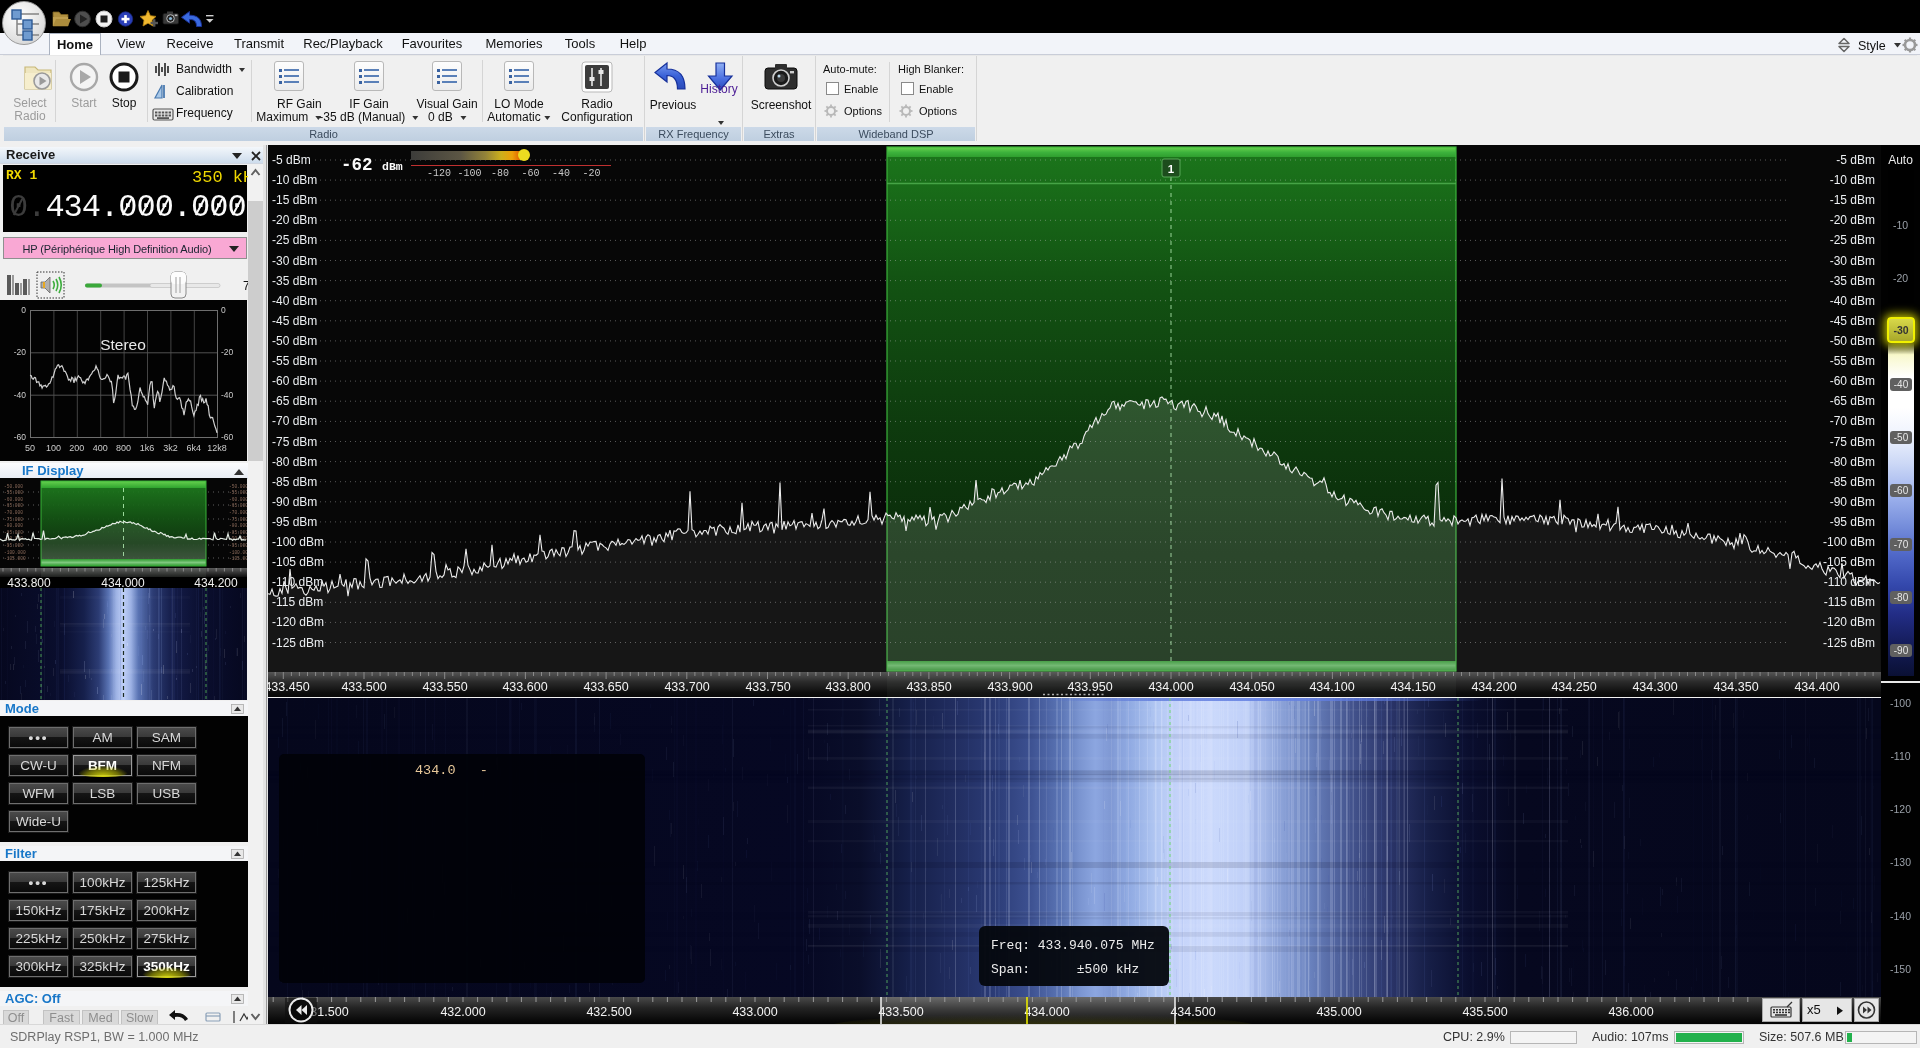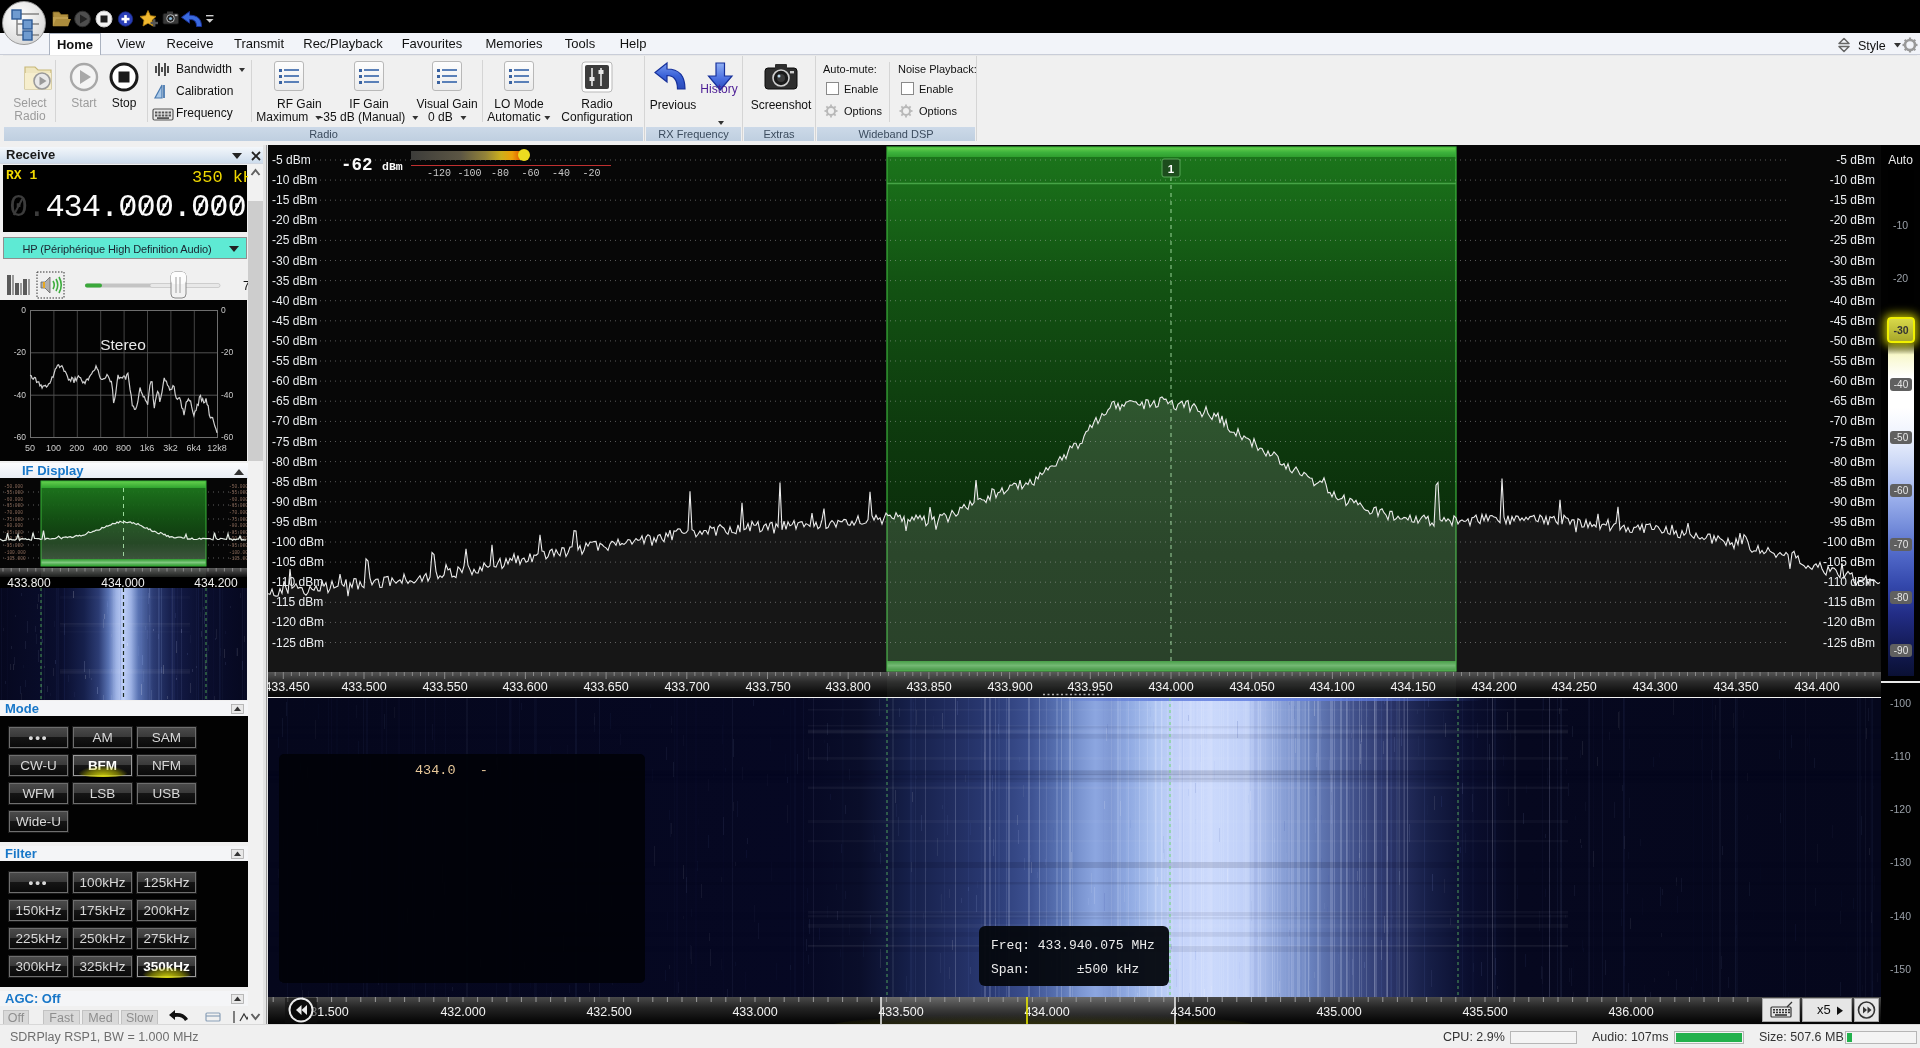--- a/index.html
+++ b/index.html
@@ -27,21 +27,21 @@
 .listicon{position:absolute;width:30px;height:30px;background:linear-gradient(#fdfdfd,#ececec);border:1px solid #b8b8b8;border-radius:3px}
 .listicon i{position:absolute;left:9px;height:2px;width:15px;background:#5a80b8}
 .listicon b{position:absolute;left:4px;width:3px;height:3px;background:#3a62a0}
 .chk{position:absolute;width:13px;height:13px;background:#fff;border:1px solid #8a8a8a}
 .wdsp-lbl{position:absolute;font-size:11px;color:#111;white-space:nowrap}
 
 .phdr{position:absolute;left:0;width:266px;height:16px;background:linear-gradient(#fbfcfe,#e9edf4);border-bottom:1px solid #d0d6e0;font-size:13px;font-weight:bold;line-height:15px}
 .phdr.blue{color:#1877c8}
 
 #freqbox{left:3px;top:165px;width:244px;height:67px;background:#000}
-#hpdrop{left:3px;top:237px;width:244px;height:22px;background:#5eead4;border:1px solid #8f8f8f;
+#hpdrop{left:3px;top:237px;width:244px;height:22px;background:#f9a8d4;border:1px solid #8f8f8f;
  font-size:11px;letter-spacing:-0.1px;color:#1a2430;line-height:20px;text-align:center}
 #volrow{left:0;top:259px;width:248px;height:41px;background:#f0f0f0}
 .modehdr{position:absolute;left:0;width:248px;background:#f4f5f7;font-size:13px;font-weight:bold;color:#1877c8}
 .btn3{position:absolute;width:59px;height:21px;background:linear-gradient(#4a4a4a 0%,#3a3a3a 45%,#151515 50%,#0a0a0a 100%);
  border:1px solid #6e6e6e;outline:1px solid #1a1a1a;color:#d8d8d8;font-size:13.5px;text-align:center;line-height:19px}
 .btn3.sel{color:#fff;font-weight:bold;border-color:#9a9a9a}
 .glow{position:absolute;width:50px;height:11px;background:radial-gradient(ellipse at 50% 100%,rgba(222,222,16,.95) 0%,rgba(185,185,0,.55) 48%,rgba(130,130,0,0) 75%);border-radius:40%}
 .agcbtn{position:absolute;top:1010px;height:16px;background:#d9d9d9;border:1px solid #c2c2c2;color:#8e8e8e;font-size:12.5px;text-align:center;line-height:15px}
 
 #lscroll{left:248px;top:165px;width:15px;height:859px;background:#f1f1f1}
@@ -275,21 +275,21 @@
 <svg class="abs" style="left:760px;top:6px" width="36" height="30" viewBox="0 0 36 30">
 <rect x="2" y="6" width="32" height="21" rx="3" fill="#2e2e2e" stroke="#0a0a0a"></rect>
 <rect x="12" y="2" width="12" height="6" rx="1" fill="#2e2e2e"></rect>
 <circle cx="18" cy="16" r="8" fill="#1a1a1a" stroke="#cfcfcf" stroke-width="1.6"></circle>
 <circle cx="18" cy="16" r="4" fill="#3a3a3a"></circle>
         <circle cx="16" cy="14" r="1.5" fill="#bcd8ea"></circle>
 <rect x="27" y="9" width="4" height="2.4" fill="#cfcfcf"></rect>
       </svg>
 <div class="abs" style="left:778px;top:42px;transform:translateX(-50%);font-size:12px;color:#111">Screenshot</div>
 <div class="wdsp-lbl" style="left:820px;top:7px">Auto-mute:</div>
-<div class="wdsp-lbl" style="left:895px;top:7px">Noise Playback:</div>
+<div class="wdsp-lbl" style="left:895px;top:7px">High Blanker:</div>
 <div class="chk" style="left:823px;top:26px"></div>
       <div class="wdsp-lbl" style="left:841px;top:27px">Enable</div>
 <div class="chk" style="left:898px;top:26px"></div>
       <div class="wdsp-lbl" style="left:916px;top:27px">Enable</div>
 <div class="abs" style="left:821px;top:48px"><svg width="14" height="14" viewBox="0 0 14 14">
           <circle cx="7" cy="7" r="4" fill="none" stroke="#b8b8b8" stroke-width="2"></circle>
 <g stroke="#b8b8b8" stroke-width="1.8">
             <line x1="7" y1="0.5" x2="7" y2="2.5"></line>
             <line x1="7" y1="11.5" x2="7" y2="13.5"></line>
 <line x1="0.5" y1="7" x2="2.5" y2="7"></line>
@@ -2073,21 +2073,21 @@
           <rect x="25" y="10" width="2" height="1.6"></rect>
           <rect x="10" y="12.6" width="2" height="1.6"></rect>
           <rect x="13" y="12.6" width="2" height="1.6"></rect>
           <rect x="16" y="12.6" width="2" height="1.6"></rect>
           <rect x="19" y="12.6" width="2" height="1.6"></rect>
           <rect x="22" y="12.6" width="2" height="1.6"></rect>
           <rect x="25" y="12.6" width="2" height="1.6"></rect>
           <rect x="12" y="15.2" width="12" height="1.6"></rect>
         </g>
       </svg></div>
-<div class="wfbtn abs" style="left:1802px;top:998px;width:50px;height:24px;font-size:13px;color:#111;text-align:left;line-height:22px"><span style="margin-left:14px">x5</span>
+<div class="wfbtn abs" style="left:1802px;top:998px;width:50px;height:24px;font-size:13px;color:#111;text-align:left;line-height:22px"><span style="margin-left:4px">x5</span>
 <svg class="abs" style="left:33px;top:7px" width="8" height="10">
         <path d="M1 0.5 L7 4.75 L1 9 Z" fill="#111"></path>
       </svg></div>
 <div class="wfbtn abs" style="left:1854px;top:998px;width:25px;height:24px">
 <svg width="23" height="22" viewBox="0 0 23 22">
         <circle cx="11.5" cy="11" r="8" fill="none" stroke="#333" stroke-width="1.6"></circle>
 <path d="M8 7.5 L12 11 L8 14.5 Z" fill="#333"></path>
         <path d="M12.5 7.5 L16.5 11 L12.5 14.5 Z" fill="#333"></path>
       </svg></div>
 <div id="palette" class="abs">

